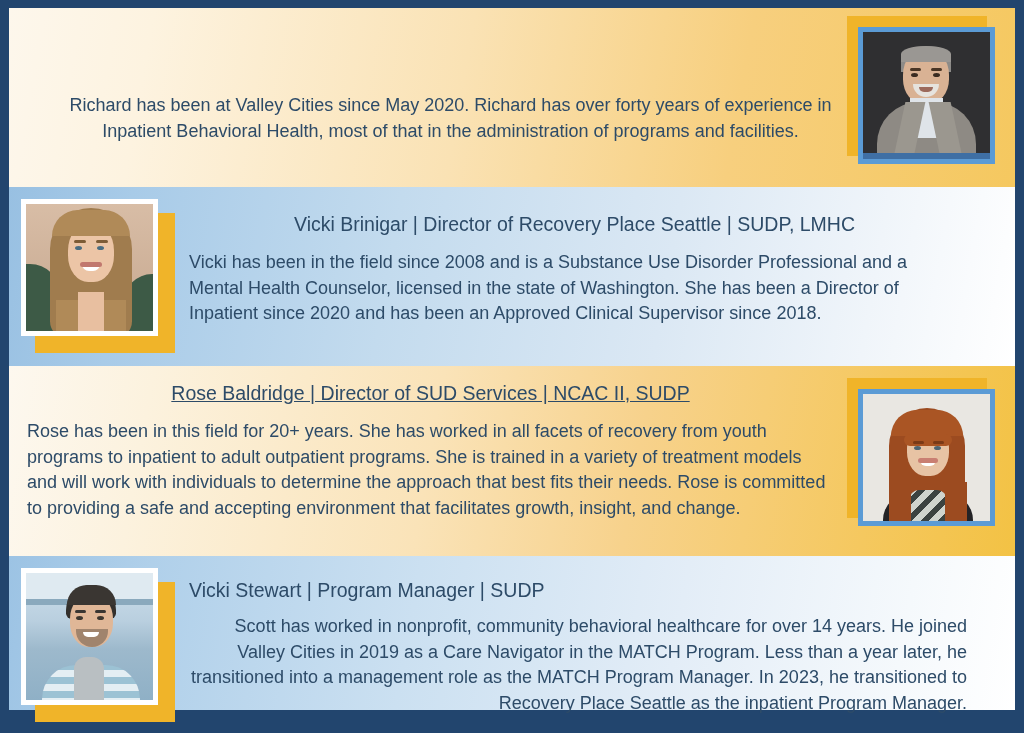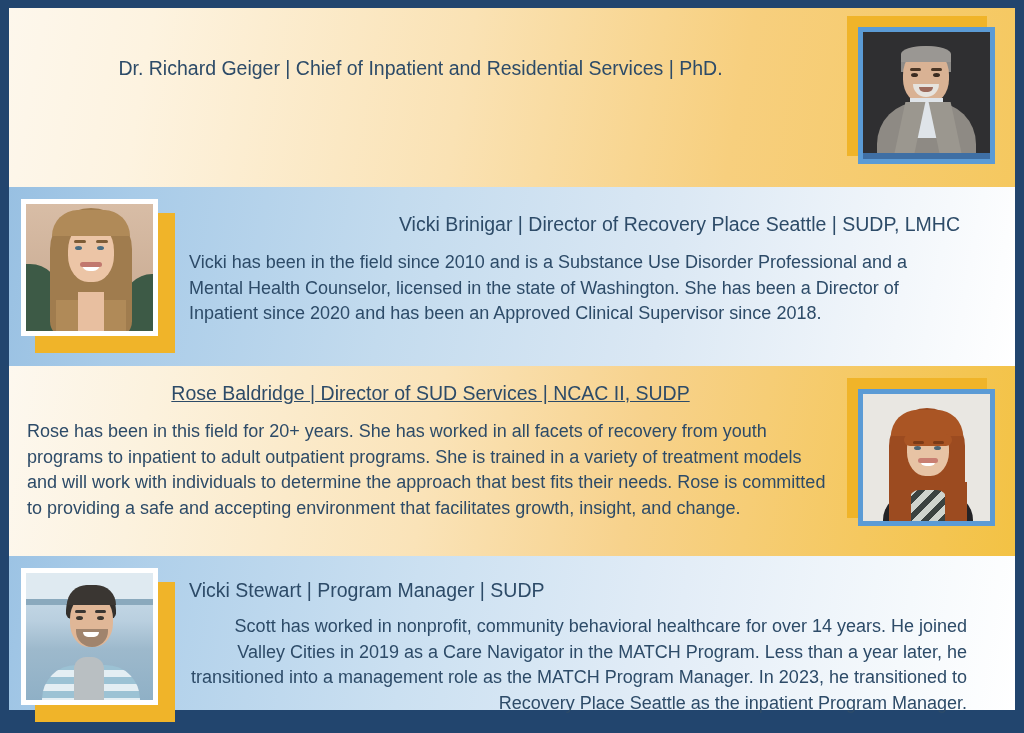--- a/index.html
+++ b/index.html
@@ -55,21 +55,21 @@
     font-size:18px;
     line-height:25.5px;
     color:#2d4b68;
   }
 
   
   .p1-name{left:0;right:183px;top:48px;text-align:center;}
   .p1-bio{left:60px;right:183px;top:85px;text-align:center;}
 
   
-  .p2-name{left:180px;right:55px;top:25px;text-align:right;}
+  .p2-name{left:180px;right:55px;top:25px;text-align:center;}
   .p2-bio{left:180px;right:55px;top:63px;text-align:left;}
 
   
   .p3-name{left:20px;right:183px;top:15px;text-align:center;text-decoration:underline;}
   .p3-bio{left:18px;right:183px;top:53px;text-align:left;}
 
   
   .p4-name{left:180px;right:48px;top:22px;text-align:left;}
   .p4-bio{left:180px;right:48px;top:58px;text-align:right;}
 
@@ -111,21 +111,21 @@
   .cap{position:absolute;left:0;right:0;bottom:0;height:6px;}
 </style>
 </head>
 <body>
 
 <div id="slide">
   <div class="panels">
 
     <section class="panel panel-1">
 
-      <div class="txt name p1-name">Dr. Richard Geiger  |  Chief of Inpatient and Residential Services | PhD.</div>
+      <div class="txt bio p1-bio">Richard has been at Valley Cities since May 2020. Richard has over forty years of experience in Inpatient Behavioral Health, most of that in the administration of programs and facilities.</div>
 
       <div class="photo-wrap frame-br ph1">
         <div class="accent"></div>
         <div class="photo">
           <div class="face bg-dark">
             <div class="hair" style="left:38px;top:14px;width:50px;height:26px;border-radius:50% 50% 0 0;background:#8d8b88;"></div>
             <div class="head" style="left:40px;top:16px;width:46px;height:56px;background:#d9b294;"></div>
             <div class="hair" style="left:38px;top:14px;width:50px;height:16px;border-radius:50% 50% 0 0;background:#9a9793;"></div>
             <div class="brow" style="left:47px;top:36px;width:11px;"></div>
             <div class="brow" style="left:68px;top:36px;width:11px;"></div>
@@ -139,21 +139,21 @@
             <div style="position:absolute;left:36px;top:70px;width:20px;height:60px;background:#9b978f;transform:skewX(-12deg);"></div>
             <div style="position:absolute;left:72px;top:70px;width:22px;height:60px;background:#9b978f;transform:skewX(12deg);"></div>
             <div class="cap" style="background:#3f6fa4;"></div>
           </div>
         </div>
       </div>
     </section>
 
     <section class="panel panel-2">
       <div class="txt name p2-name">Vicki Brinigar | Director of Recovery Place Seattle | SUDP, LMHC</div>
-      <div class="txt bio p2-bio">Vicki has been in the field since 2010 and is a Substance Use Disorder Professional and a Mental Health Counselor, licensed in the state of Washington. She has been a Director of Inpatient since 2020 and has been an Approved Clinical Supervisor since 2018.</div>
+      <div class="txt bio p2-bio">Vicki has been in the field since 2008 and is a Substance Use Disorder Professional and a Mental Health Counselor, licensed in the state of Washington. She has been a Director of Inpatient since 2020 and has been an Approved Clinical Supervisor since 2018.</div>
 
       <div class="photo-wrap frame-tl ph2">
         <div class="accent"></div>
         <div class="photo">
           <div class="face bg-tan">
             <div style="position:absolute;left:0;top:60px;width:34px;height:80px;background:#3d5a46;border-radius:0 30px 0 0;"></div>
             <div style="position:absolute;left:98px;top:70px;width:32px;height:70px;background:#3d5a46;border-radius:28px 0 0 0;"></div>
             <div class="hair" style="left:24px;top:4px;width:82px;height:130px;border-radius:44px 44px 18px 18px;background:#a07c4e;"></div>
             <div class="head" style="left:42px;top:18px;width:46px;height:60px;background:#ecc5a6;"></div>
             <div class="hair" style="left:26px;top:6px;width:78px;height:26px;border-radius:40px 40px 0 0;background:#b08a58;"></div>

